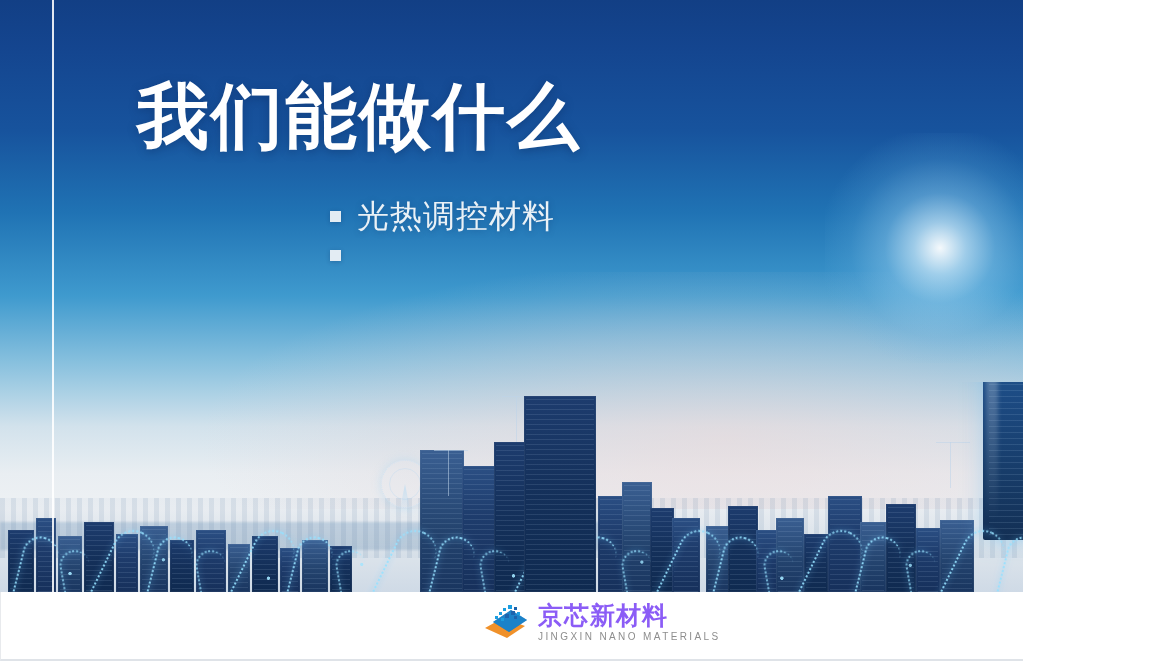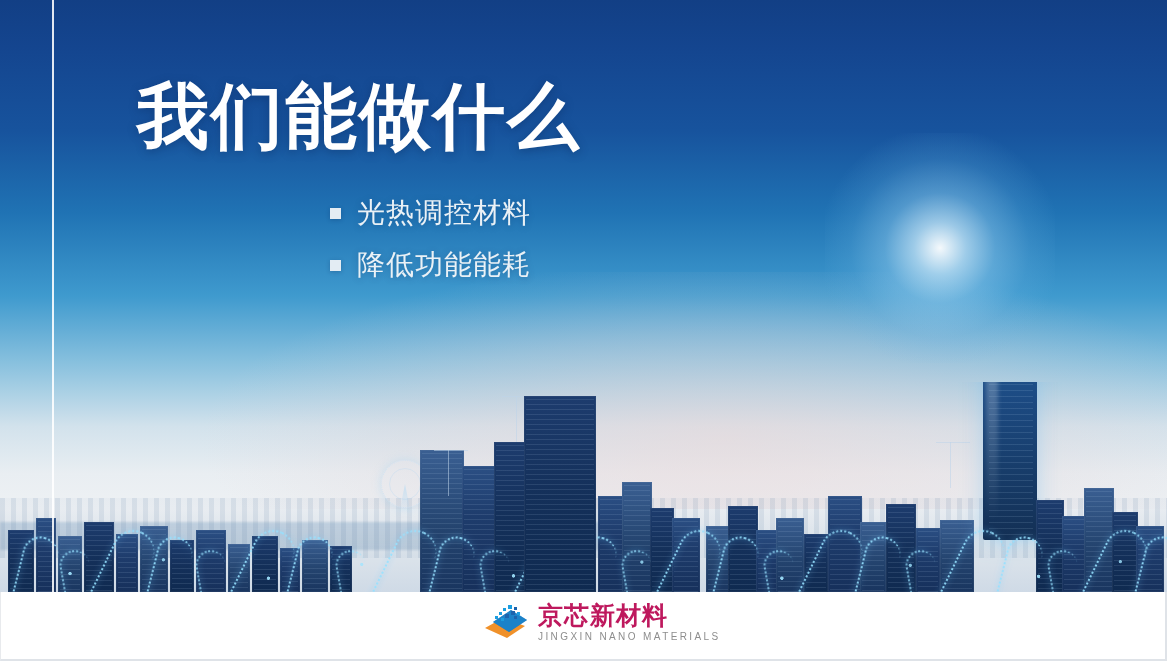--- a/index.html
+++ b/index.html
@@ -4,21 +4,21 @@
 <title>slide</title>
 <style>
   html,body{margin:0;padding:0;background:#ffffff;}
   body{
     font-family:"Liberation Sans","DejaVu Sans",sans-serif;
     width:1167px;height:661px;overflow:hidden;
   }
 
   .slide{
     position:relative;
-    width:1167px;height:661px;
+    width:1023px;height:661px;
     background:#ffffff;
     box-sizing:border-box;
     overflow:hidden;
   }
 
   
   .hero{
     position:absolute;
     left:0;top:0;
     width:1167px;height:592px;
@@ -195,21 +195,21 @@
     text-shadow:0 2px 10px rgba(10,40,90,.40);
     white-space:nowrap;
   }
   .bullets{
     position:absolute;left:330px;top:192px;
     margin:0;padding:0;list-style:none;
   }
   .bullet{
     display:flex;align-items:center;
     margin:0 0 10px 0;
-    font-size:28px;line-height:1.5;
+    font-size:32px;line-height:1.5;
     color:#eaf1f6;
     letter-spacing:1px;
     text-shadow:0 1px 6px rgba(15,50,100,.35);
     white-space:nowrap;
   }
   .bmark{
     width:11px;height:11px;
     background:#e3ecf3;
     margin-right:16px;
     flex:0 0 auto;
@@ -227,21 +227,21 @@
     border-right:2px solid #dfe3e8;
   }
   .logo{
     position:absolute;left:481px;top:602px;
     display:flex;align-items:center;gap:9px;
     z-index:8;
   }
   .logomark{position:relative;width:48px;height:40px;flex:0 0 auto;}
   .logotext{display:flex;flex-direction:column;line-height:1;}
   .logo-cn{
-    font-size:25px;font-weight:bold;color:#be185d;
+    font-size:25px;font-weight:bold;color:#8b5cf6;
     letter-spacing:1px;white-space:nowrap;
   }
   .logo-en{
     font-size:10px;color:#8d8d8d;letter-spacing:2.4px;
     margin-top:4px;white-space:nowrap;
   }
 </style>
 </head>
 <body>
 
@@ -343,21 +343,20 @@
   <div class="textblock">
     <h1 class="title">我们能做什么</h1>
 
     <ul class="bullets">
       <li class="bullet">
         <span class="bmark"></span>
         <span>光热调控材料</span>
       </li>
       <li class="bullet">
         <span class="bmark"></span>
-        <span>降低功能能耗</span>
       </li>
     </ul>
   </div>
 
   <div class="footer"></div>
 
   <div class="logo">
     <span class="logomark">
       <svg width="48" height="40" viewBox="0 0 48 40" xmlns="http://www.w3.org/2000/svg">
 

